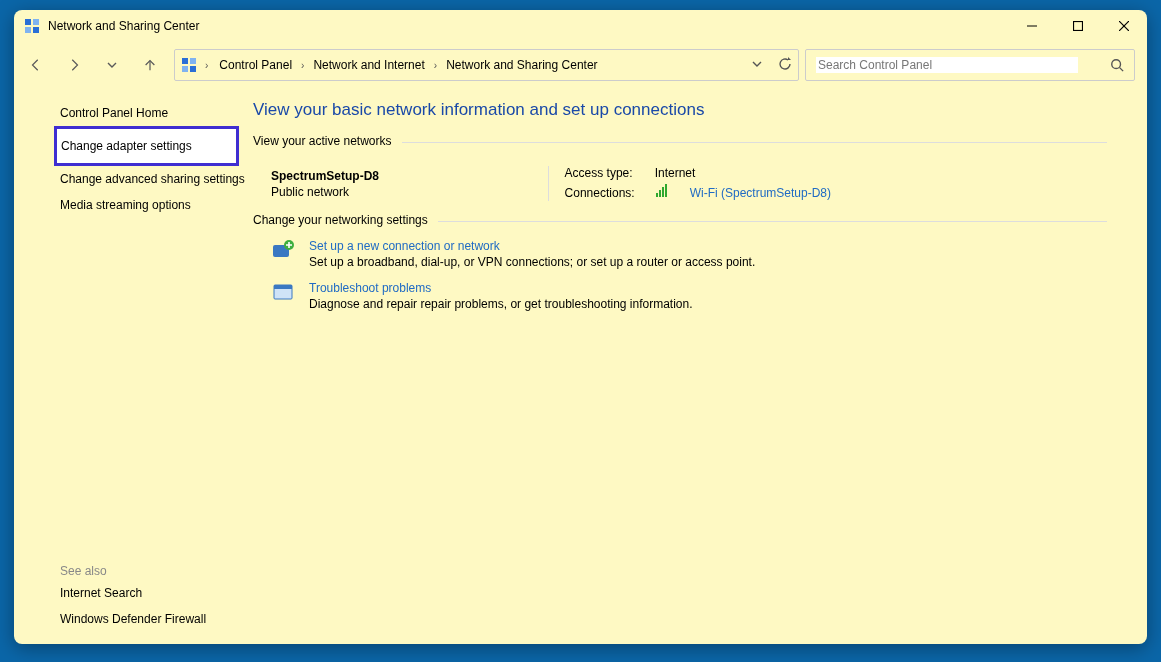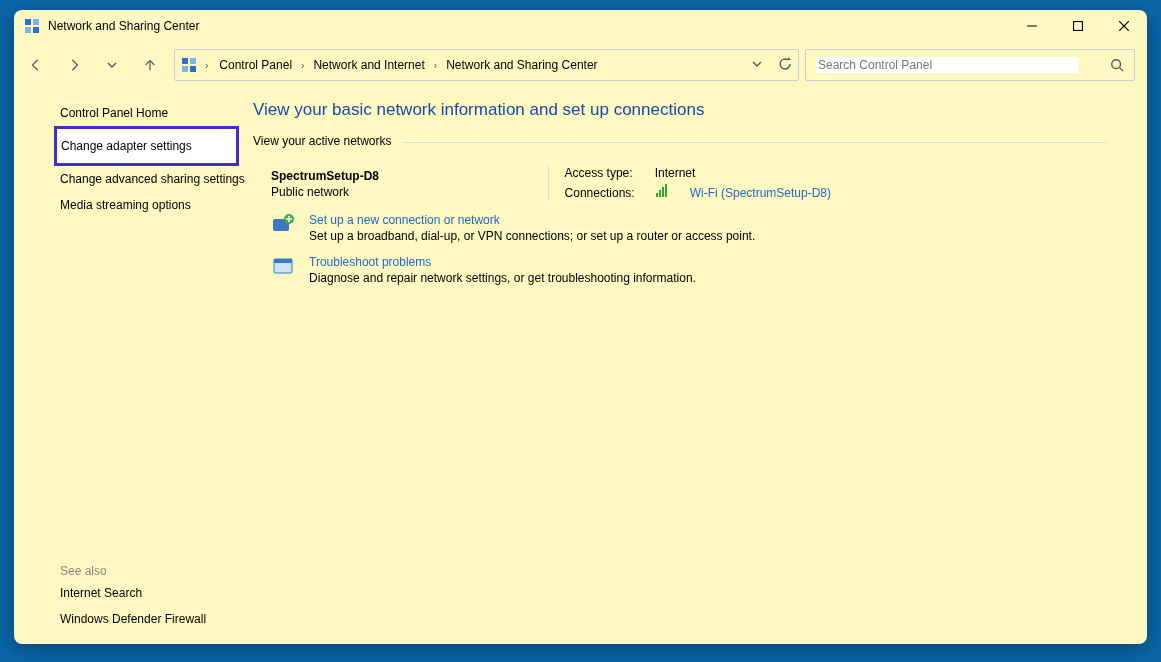--- a/index.html
+++ b/index.html
@@ -326,20 +326,24 @@
                   <rect x="4" y="6" width="2" height="7" fill="#2fa82f"></rect>
                   <rect x="7" y="3" width="2" height="10" fill="#2fa82f"></rect>
                   <rect x="10" y="0" width="2" height="13" fill="#2fa82f"></rect>
                 </svg>
             </span>
             <span>Wi-Fi (SpectrumSetup-D8)</span>
           </span>
         </div>
       </div>
 
+      <div class="section-label">
+        <span>Change your networking settings</span>
+        <span class="rule"></span>
+      </div>
 
       <div class="setting-item">
         <span class="ic">
           <svg viewBox="0 0 24 24">
               <rect x="2" y="6" width="16" height="12" rx="2" fill="#3a78c2"></rect>
               <circle cx="18" cy="6" r="5" fill="#3fae3f"></circle>
               <path d="M18 3v6M15 6h6" stroke="#fff" stroke-width="1.6"></path>
             </svg>
         </span>
         <div>
@@ -350,19 +354,19 @@
 
       <div class="setting-item">
         <span class="ic">
           <svg viewBox="0 0 24 24">
               <rect x="3" y="4" width="18" height="14" rx="1" fill="#cfe3f7" stroke="#3a78c2"></rect>
               <rect x="3" y="4" width="18" height="4" fill="#3a78c2"></rect>
             </svg>
         </span>
         <div>
           <div class="title">Troubleshoot problems</div>
-          <div class="desc">Diagnose and repair network settings, or get troubleshooting information.</div>
+          <div class="desc">Diagnose and repair repair problems, or get troubleshooting information.</div>
         </div>
       </div>
 
     </div>
   </div>
 </div>
 
 </body></html>

